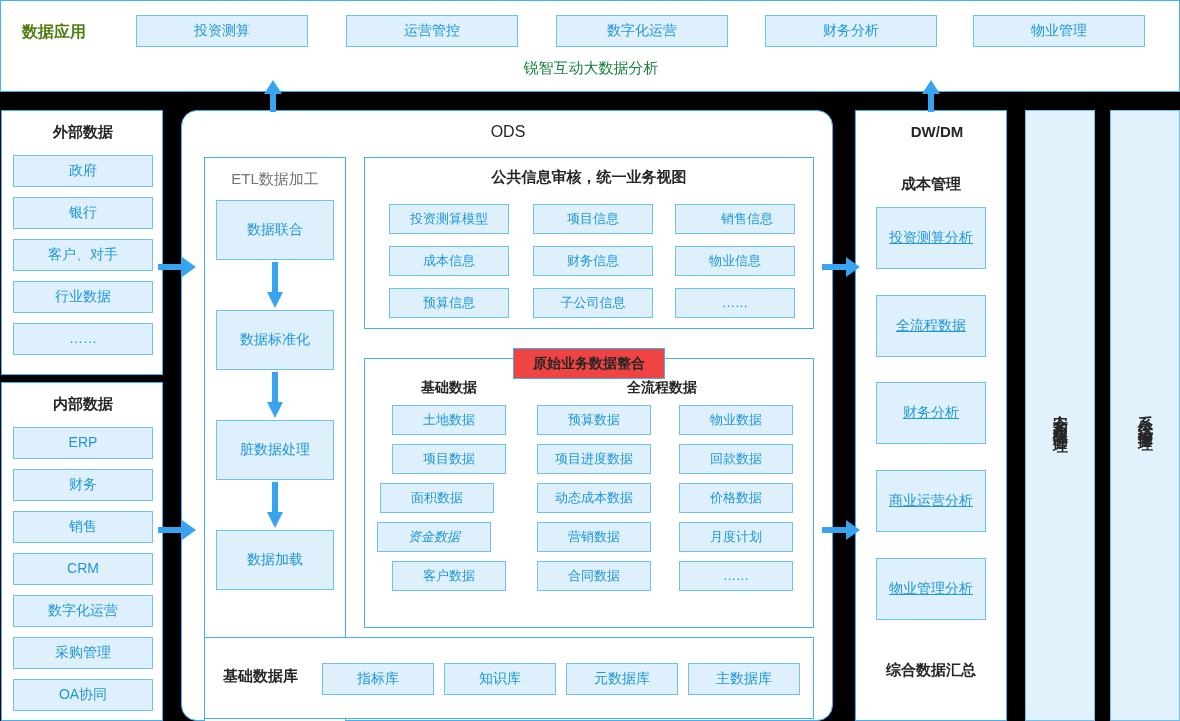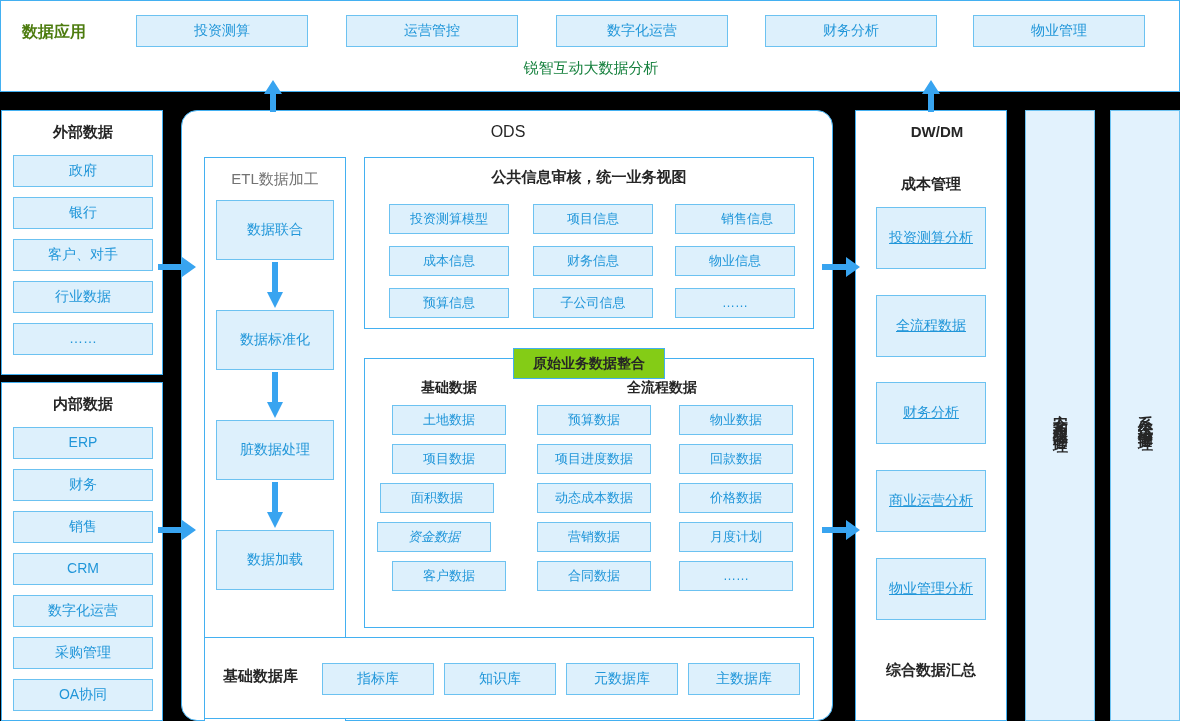--- a/index.html
+++ b/index.html
@@ -71,21 +71,21 @@
   .etl-arrow{position:absolute;left:62px;width:16px;height:46px;}
 
   #pub-panel{position:absolute;left:182px;top:46px;width:450px;height:172px;
              background:#ffffff;border:1px solid #43b0f1;box-sizing:border-box;}
   #pub-panel .pub-title{position:absolute;left:0;top:10px;width:448px;font-size:15px;color:#262626;text-align:center;font-weight:bold;}
   .pub-chip{position:absolute;height:30px;width:120px;font-size:13px;}
 
   #raw-panel{position:absolute;left:182px;top:247px;width:450px;height:270px;
              background:#ffffff;border:1px solid #43b0f1;box-sizing:border-box;}
   #raw-tab{position:absolute;left:331px;top:237px;width:152px;height:31px;
-           background:#84cc16;border:1px solid #43b0f1;box-sizing:border-box;
+           background:#ef4444;border:1px solid #43b0f1;box-sizing:border-box;
            display:flex;align-items:center;justify-content:center;
            font-size:14px;color:#262626;font-weight:bold;z-index:3;}
   .raw-group-title{position:absolute;font-size:14px;color:#262626;font-weight:bold;text-align:center;}
   .raw-chip{position:absolute;height:30px;width:114px;font-size:13px;}
 
   #db-panel{position:absolute;left:22px;top:526px;width:610px;height:82px;
             background:#ffffff;border:1px solid #43b0f1;box-sizing:border-box;}
   #db-panel .db-label{position:absolute;left:18px;top:29px;font-size:15px;color:#262626;font-weight:bold;}
   .db-chip{position:absolute;top:25px;height:32px;width:112px;font-size:14px;}
 

